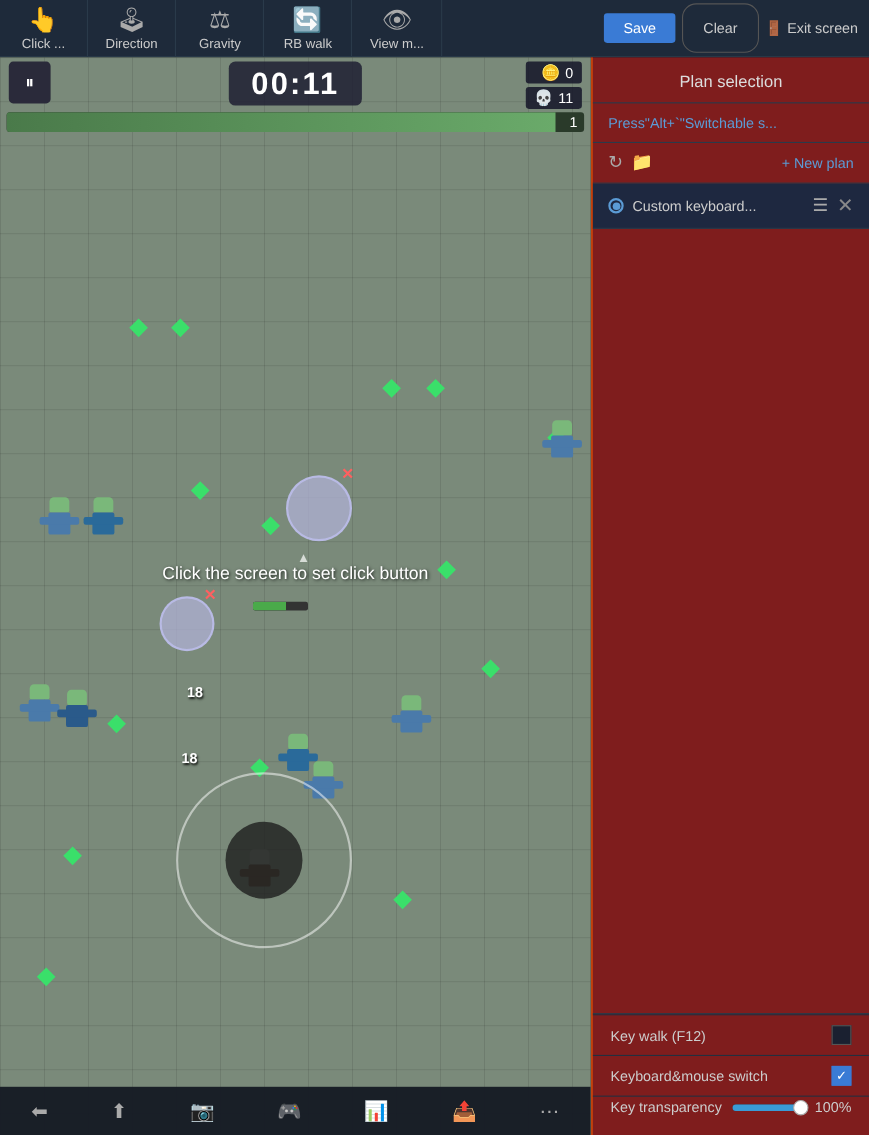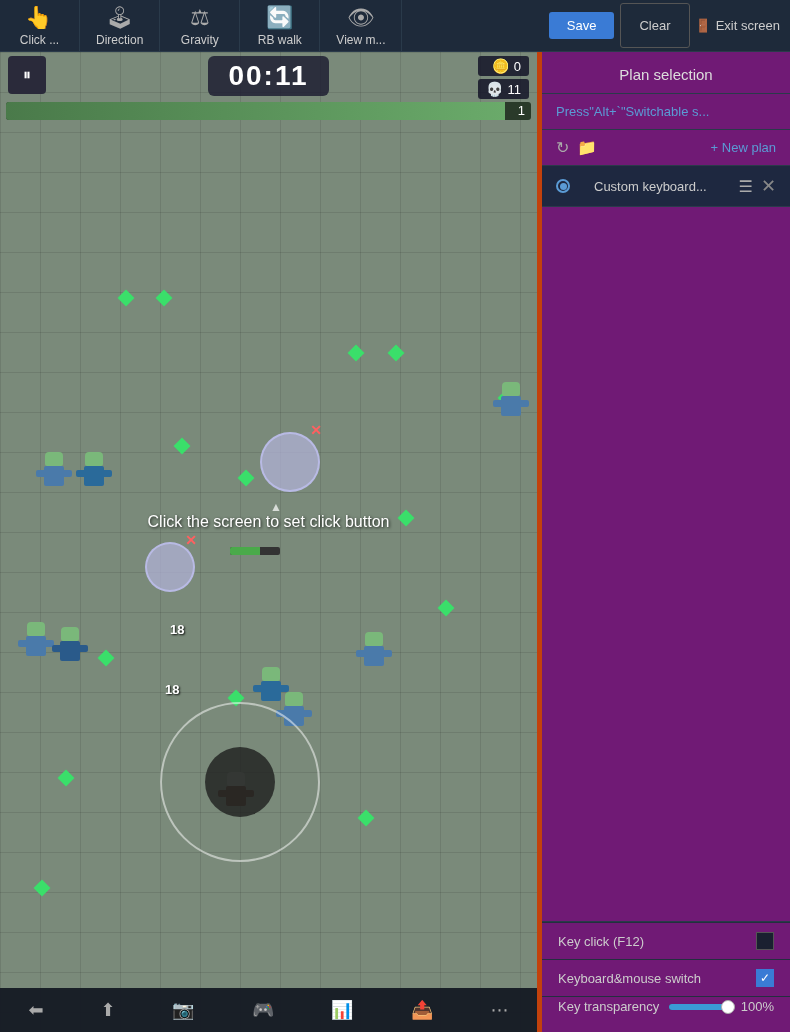--- a/index.html
+++ b/index.html
@@ -44,21 +44,21 @@
       cursor: pointer;
       border-radius: 3px;
     }
     .btn-clear {
       background: transparent;
       color: #ccc;
       border: 1px solid #555;
       padding: 14px 18px;
       font-size: 13px;
       cursor: pointer;
-      border-radius: 3px;
+      border-radius: 13px;
     }
     .btn-exit {
       background: transparent;
       color: #ccc;
       border: none;
       font-size: 13px;
       cursor: pointer;
       display: flex;
       align-items: center;
       gap: 4px;
@@ -286,24 +286,24 @@
       cursor: pointer;
       padding: 4px 8px;
       display: flex;
       align-items: center;
       justify-content: center;
     }
 
     
     .right-panel {
       flex: 1;
-      background: #701a75;
+      background: #7f1d1d;
       display: flex;
       flex-direction: column;
-      border-left: 5px solid #c2410c;
+      border-left: 2px solid #c2410c;
     }
 
     
     .panel-section-title {
       text-align: center;
       color: #ddd;
       font-size: 15px;
       padding: 14px 0 10px;
       font-weight: normal;
       border-bottom: 1px solid #2a3a4a;
@@ -337,21 +337,21 @@
       cursor: pointer;
     }
 
     
     .plan-item {
       display: flex;
       align-items: center;
       padding: 9px 14px;
       background: #1e2840;
       border-bottom: 1px solid #2a3a4a;
-      gap: 24px;
+      gap: 8px;
       cursor: pointer;
     }
     .plan-radio {
       width: 14px;
       height: 14px;
       border-radius: 50%;
       border: 2px solid #5b9bd5;
       display: flex;
       align-items: center;
       justify-content: center;
@@ -730,21 +730,21 @@
         <span class="plan-action-icon">☰</span>
         <span class="plan-close-icon">✕</span>
       </div>
     </div>
 
     <div class="panel-spacer"></div>
 
     <div class="advanced-section">
 
       <div class="advanced-row">
-        <span class="advanced-label">Key click (F12)</span>
+        <span class="advanced-label">Key walk (F12)</span>
         <div class="checkbox-custom"></div>
       </div>
 
       <div class="advanced-row">
         <span class="advanced-label">Keyboard&amp;mouse switch</span>
         <div class="checkbox-custom checkbox-checked"></div>
       </div>
 
       <div class="transparency-row">
         <span class="transparency-label">Key transparency</span>

